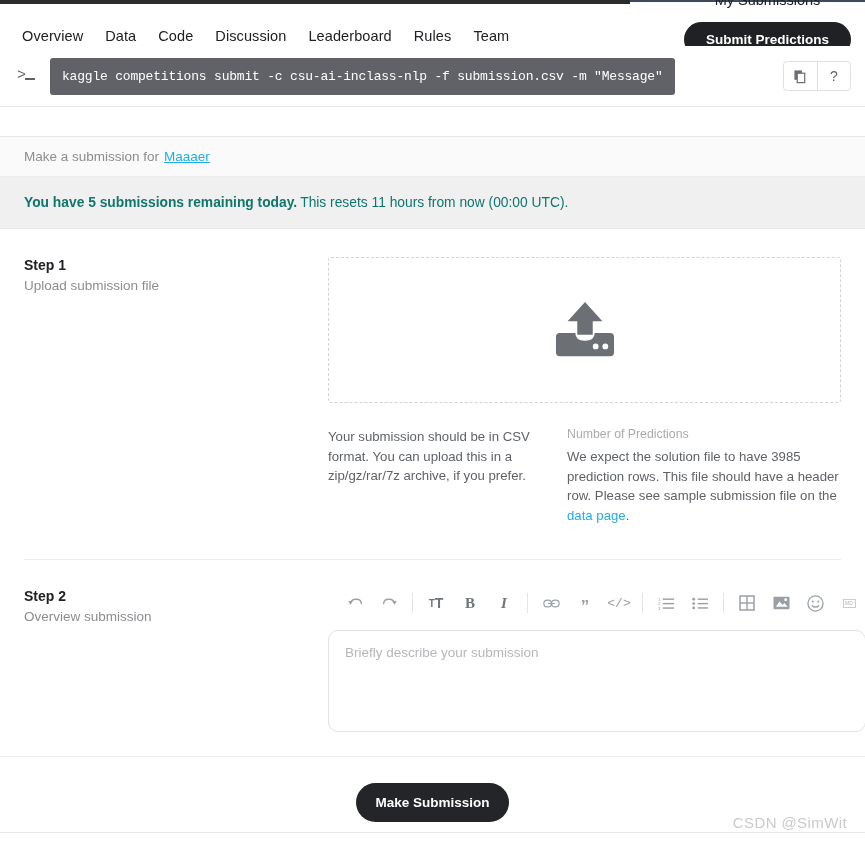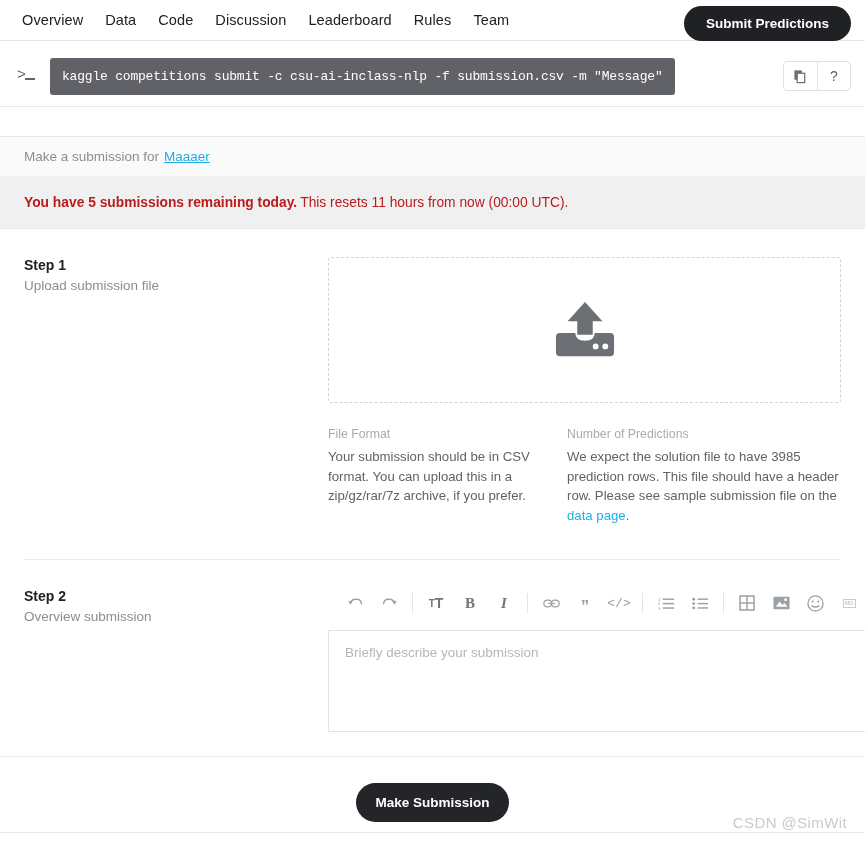--- a/index.html
+++ b/index.html
@@ -22,21 +22,21 @@
     background: #2b2b2e;
   }
   .top-strip-right {
     position: absolute; top: 0; left: 630px;
     width: 235px; height: 2px;
     background: #3c4a5c;
   }
 
   
   .navbar {
-    position: absolute; top: 0; left: 0;
+    position: absolute; top: 16px; left: 0;
     width: 865px; height: 41px;
     background: #fff;
     border-bottom: 1px solid #e5e5e5;
     display: flex; align-items: center;
   }
   .nav-left {
     display: flex; align-items: center;
     margin-left: 22px;
     gap: 22px;
   }
@@ -143,21 +143,21 @@
   .card-head a {
     color: #20aee3; text-decoration: underline; margin-left: 5px;
     cursor: pointer;
   }
   .banner {
     height: 52px;
     background: #f0f0f0;
     display: flex; align-items: center;
     padding-left: 24px;
     font-size: 13.8px;
-    color: #b91c1c;
+    color: #0f766e;
     border-bottom: 1px solid #e8e8e8;
   }
   .banner b { font-weight: bold; margin-right: 3px; }
 
   
   .step {
     display: flex;
     padding: 28px 24px 24px 24px;
   }
   .step-left { width: 300px; flex: none; }
@@ -210,21 +210,21 @@
   .tb-tt small { font-size: 10px; }
   .tb-quote { font-size: 17px; color: #9aa0a6; font-weight: bold; line-height: 8px; padding-top: 8px;}
   .tb-code { font-size: 13px; color: #9aa0a6; font-family: "Liberation Mono", monospace; }
   .tb-md {
     width: 13px; height: 9px; border: 1px solid #c9cccf;
     display:flex; align-items:center; justify-content:center;
     font-size: 5px; color: #b0b4b8;
   }
   .textarea-box {
     border: 1px solid #e2e2e2;
-    border-radius: 0;
+    border-radius: 10px;
     height: 102px;
     padding: 14px 16px;
     font-size: 13.5px;
     color: #b4b7ba;
     cursor: text;
     background: #fff;
   }
 
   
   .card-foot {
@@ -316,21 +316,20 @@
         <svg class="upload-icon" viewBox="0 0 64 62">
           <path d="M32 2 L50 22 L40 22 L40 36 L24 36 L24 22 L14 22 Z" fill="#6c7075"></path>
           <path d="M6 34 L22 34 Q22 42 32 42 Q42 42 42 34 L58 34 Q62 34 62 38 L62 54 Q62 58 58 58 L6 58 Q2 58 2 54 L2 38 Q2 34 6 34 Z" fill="#6c7075"></path>
           <circle cx="43" cy="48" r="3" fill="#ffffff"></circle>
           <circle cx="53" cy="48" r="3" fill="#ffffff"></circle>
         </svg>
       </div>
 
       <div class="info-cols">
         <div class="info-col left">
-          <div class="info-h">File Format</div>
           <div class="info-p">Your submission should be in CSV format. You can upload this in a zip/gz/rar/7z archive, if you prefer.</div>
         </div>
         <div class="info-col">
           <div class="info-h">Number of Predictions</div>
           <div class="info-p"><span>We expect the solution file to have 3985 prediction rows. This file should have a header row. Please see sample submission file on the </span><a>data page</a><span>.</span></div>
         </div>
       </div>
     </div>
   </div>
 

